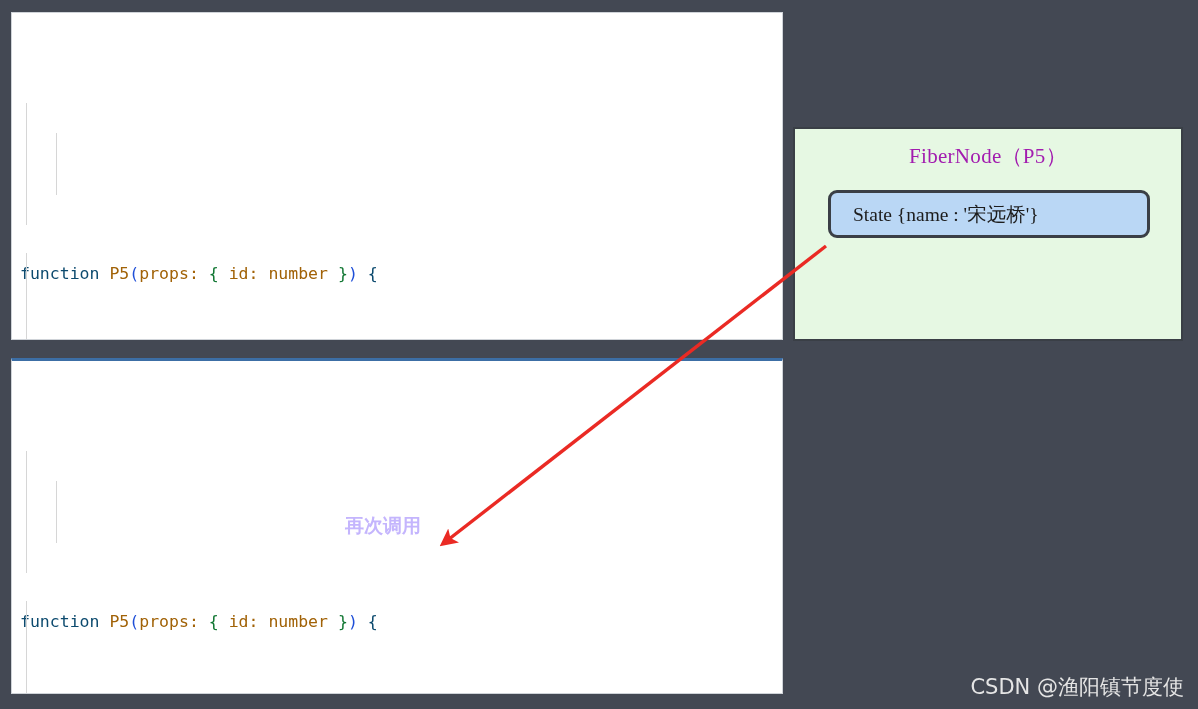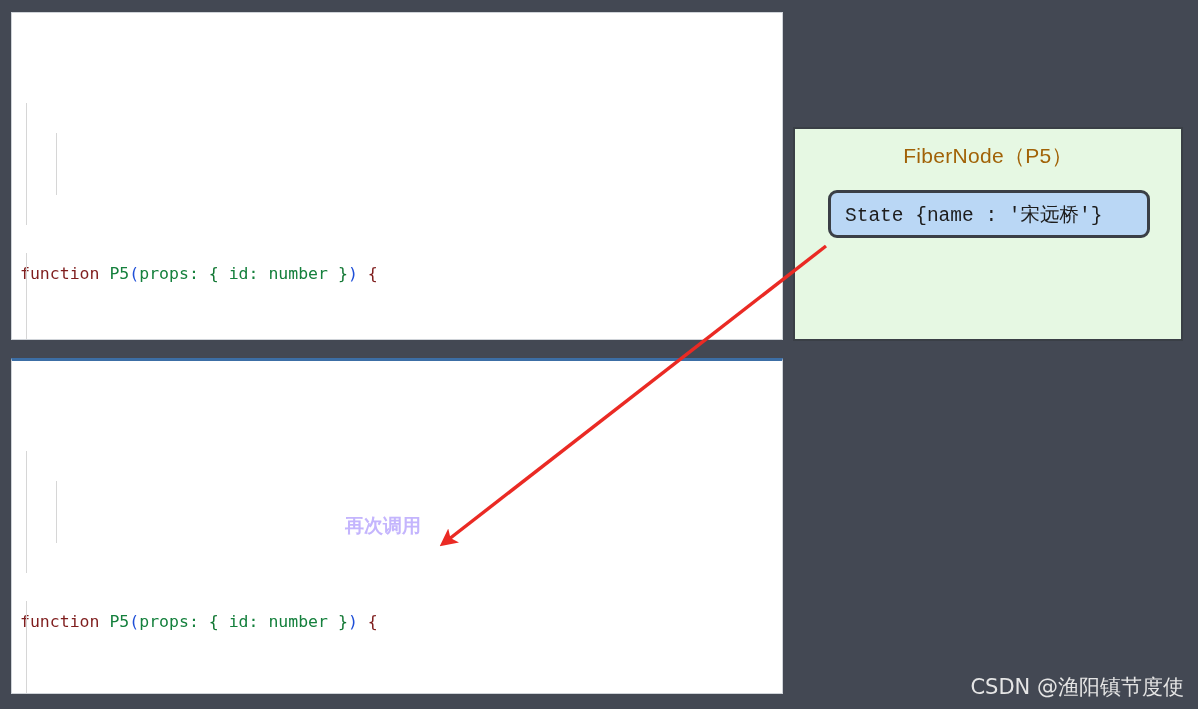--- a/index.html
+++ b/index.html
@@ -53,62 +53,62 @@
     height: 30px;
   }
   
   .guide {
     position: absolute;
     width: 1px;
     background: #d6d6d6;
   }
 
   
-  .kw   { color: #7f1d1d; text-align: center; }          
-  .plain{ color: #15803d; }
+  .kw   { color: #0c4a6e; text-align: center; }          
+  .plain{ color: #a16207; }
   .br-g { color: #117733; }          
   .br-b { color: #1f4fd8; }
 
   
   #fiber-node-panel {
     position: absolute;
     left: 793px;
     top: 127px;
     width: 390px;
     height: 214px;
     background: #e6f8e3;
     border: 2px solid #3a3f46;
     box-sizing: border-box;
   }
   #fiber-node-title {
     text-align: center;
     font-size: 21px;
-    color: #a16207;
+    color: #a21caf;
     margin-top: 13px;
     letter-spacing: 0.3px;
-    font-family: Liberation Sans, sans-serif;
+    font-family: Liberation Serif, serif;
   }
   #state-box {
     position: absolute;
     left: 33px;
     top: 61px;
     width: 322px;
     height: 48px;
     background: #bad7f5;
     border: 3px solid #3a3f46;
     border-radius: 9px;
     box-sizing: border-box;
     display: flex;
     align-items: center;
   }
   #state-box-label {
     font-size: 19.5px;
     color: #1d1d1d;
-    padding-left: 14px;
-    font-family: Liberation Mono, monospace;
+    padding-left: 22px;
+    font-family: Liberation Serif, serif;
     white-space: nowrap;
   }
 
   
   #arrow-svg {
     position: absolute;
     left: 0;
     top: 0;
     width: 1198px;
     height: 709px;

